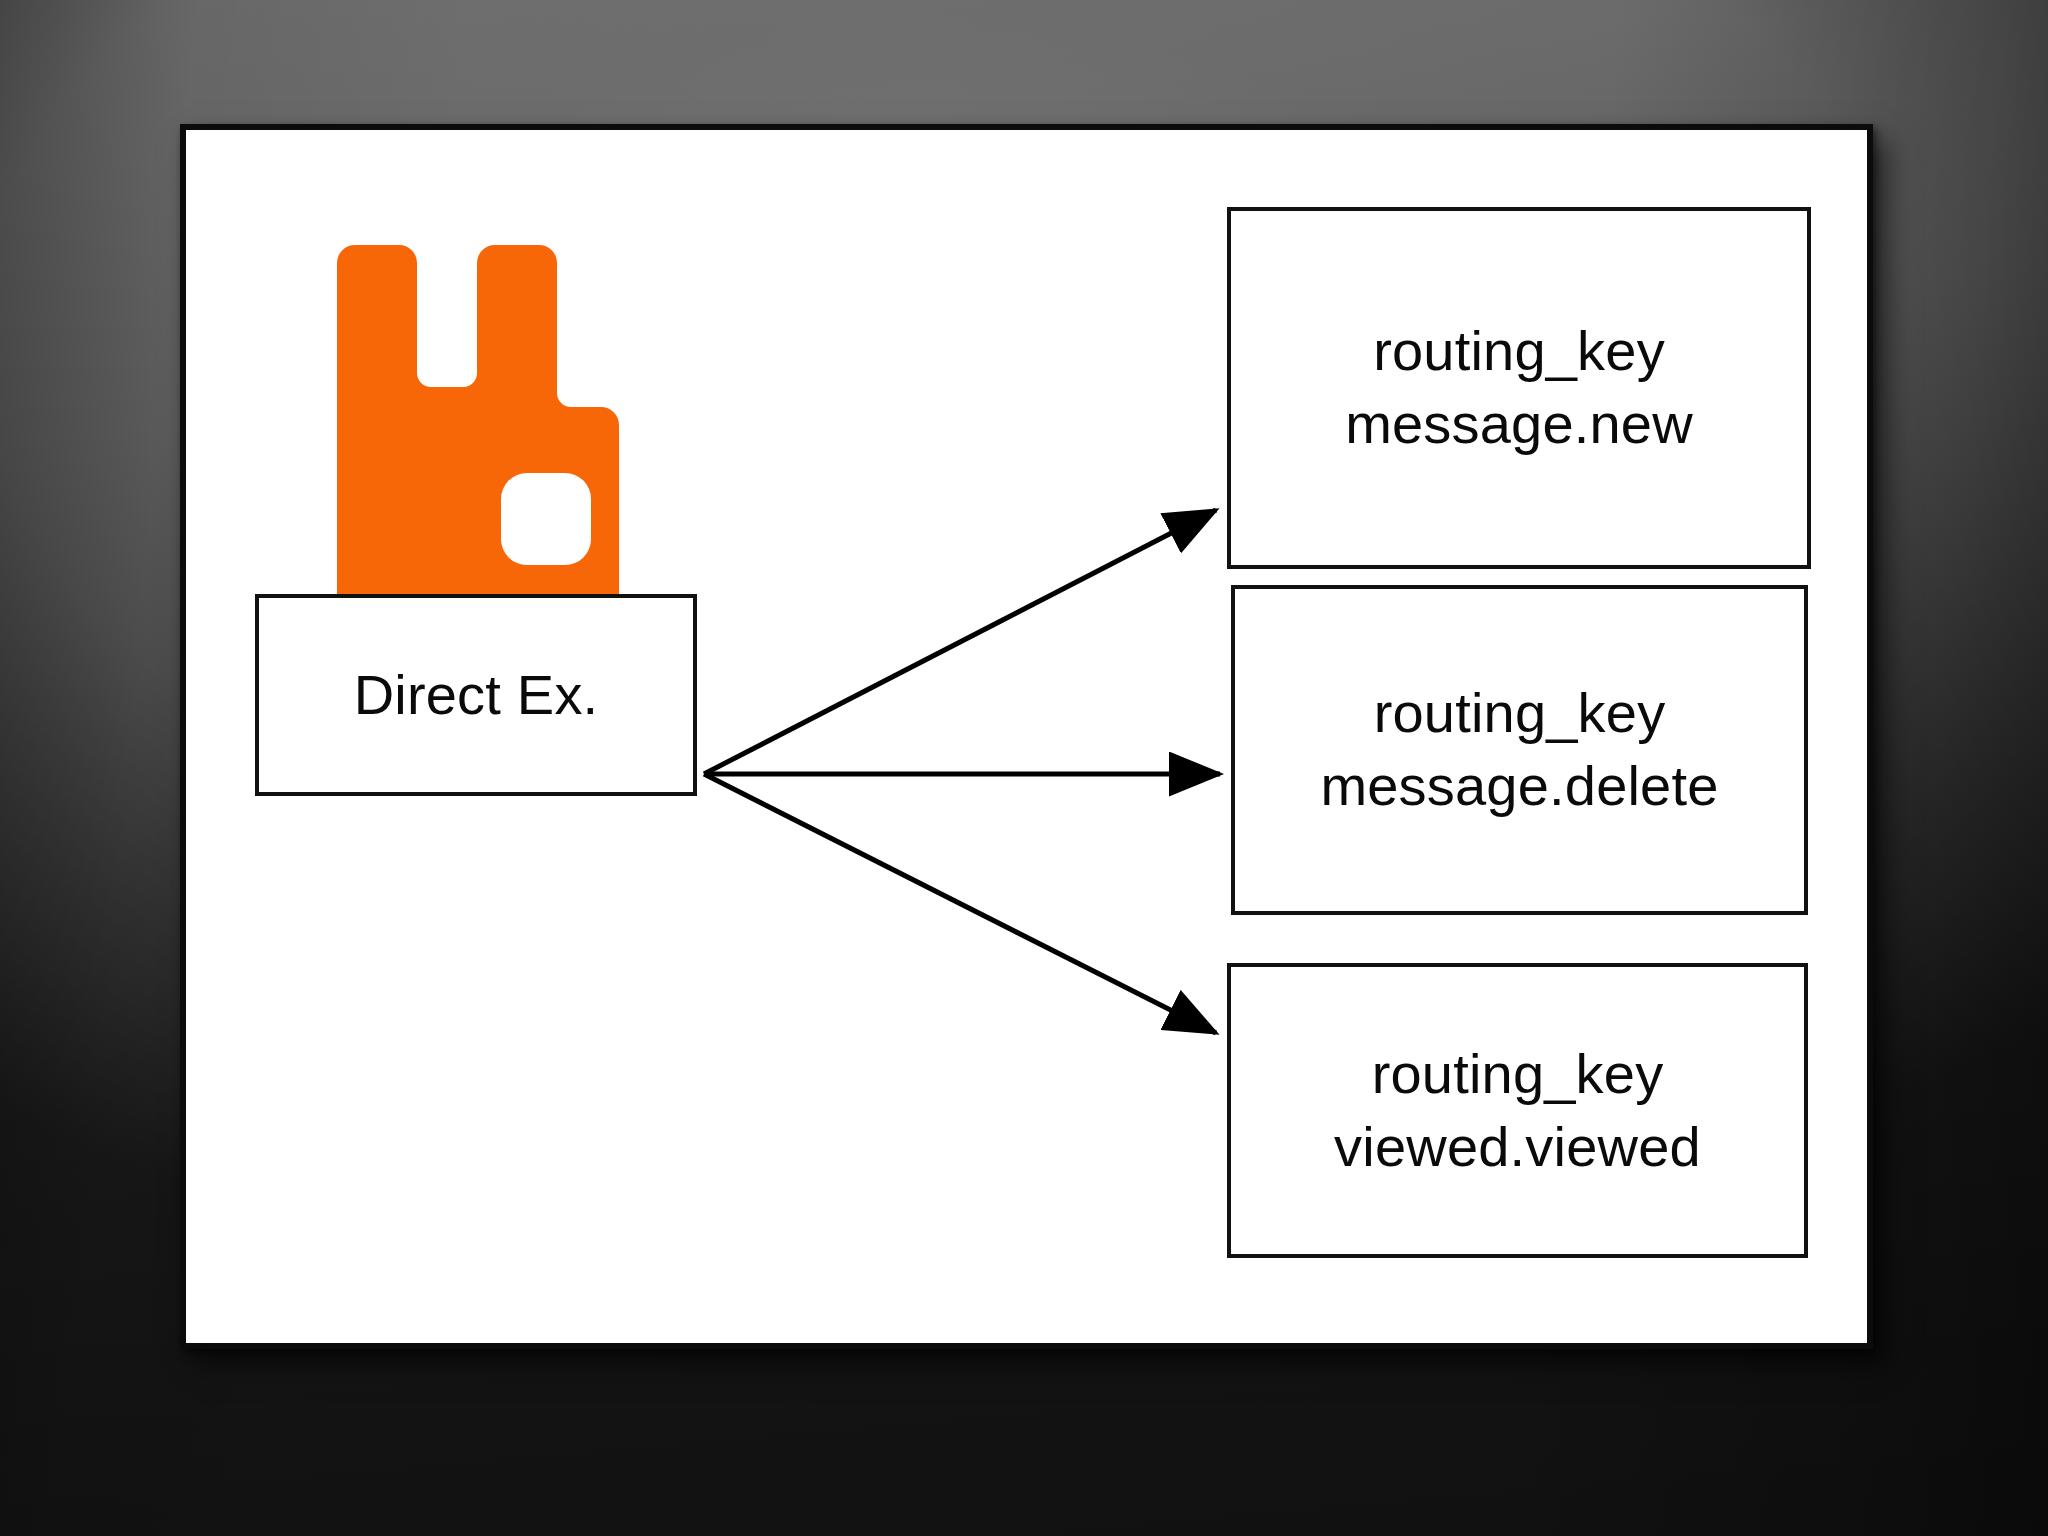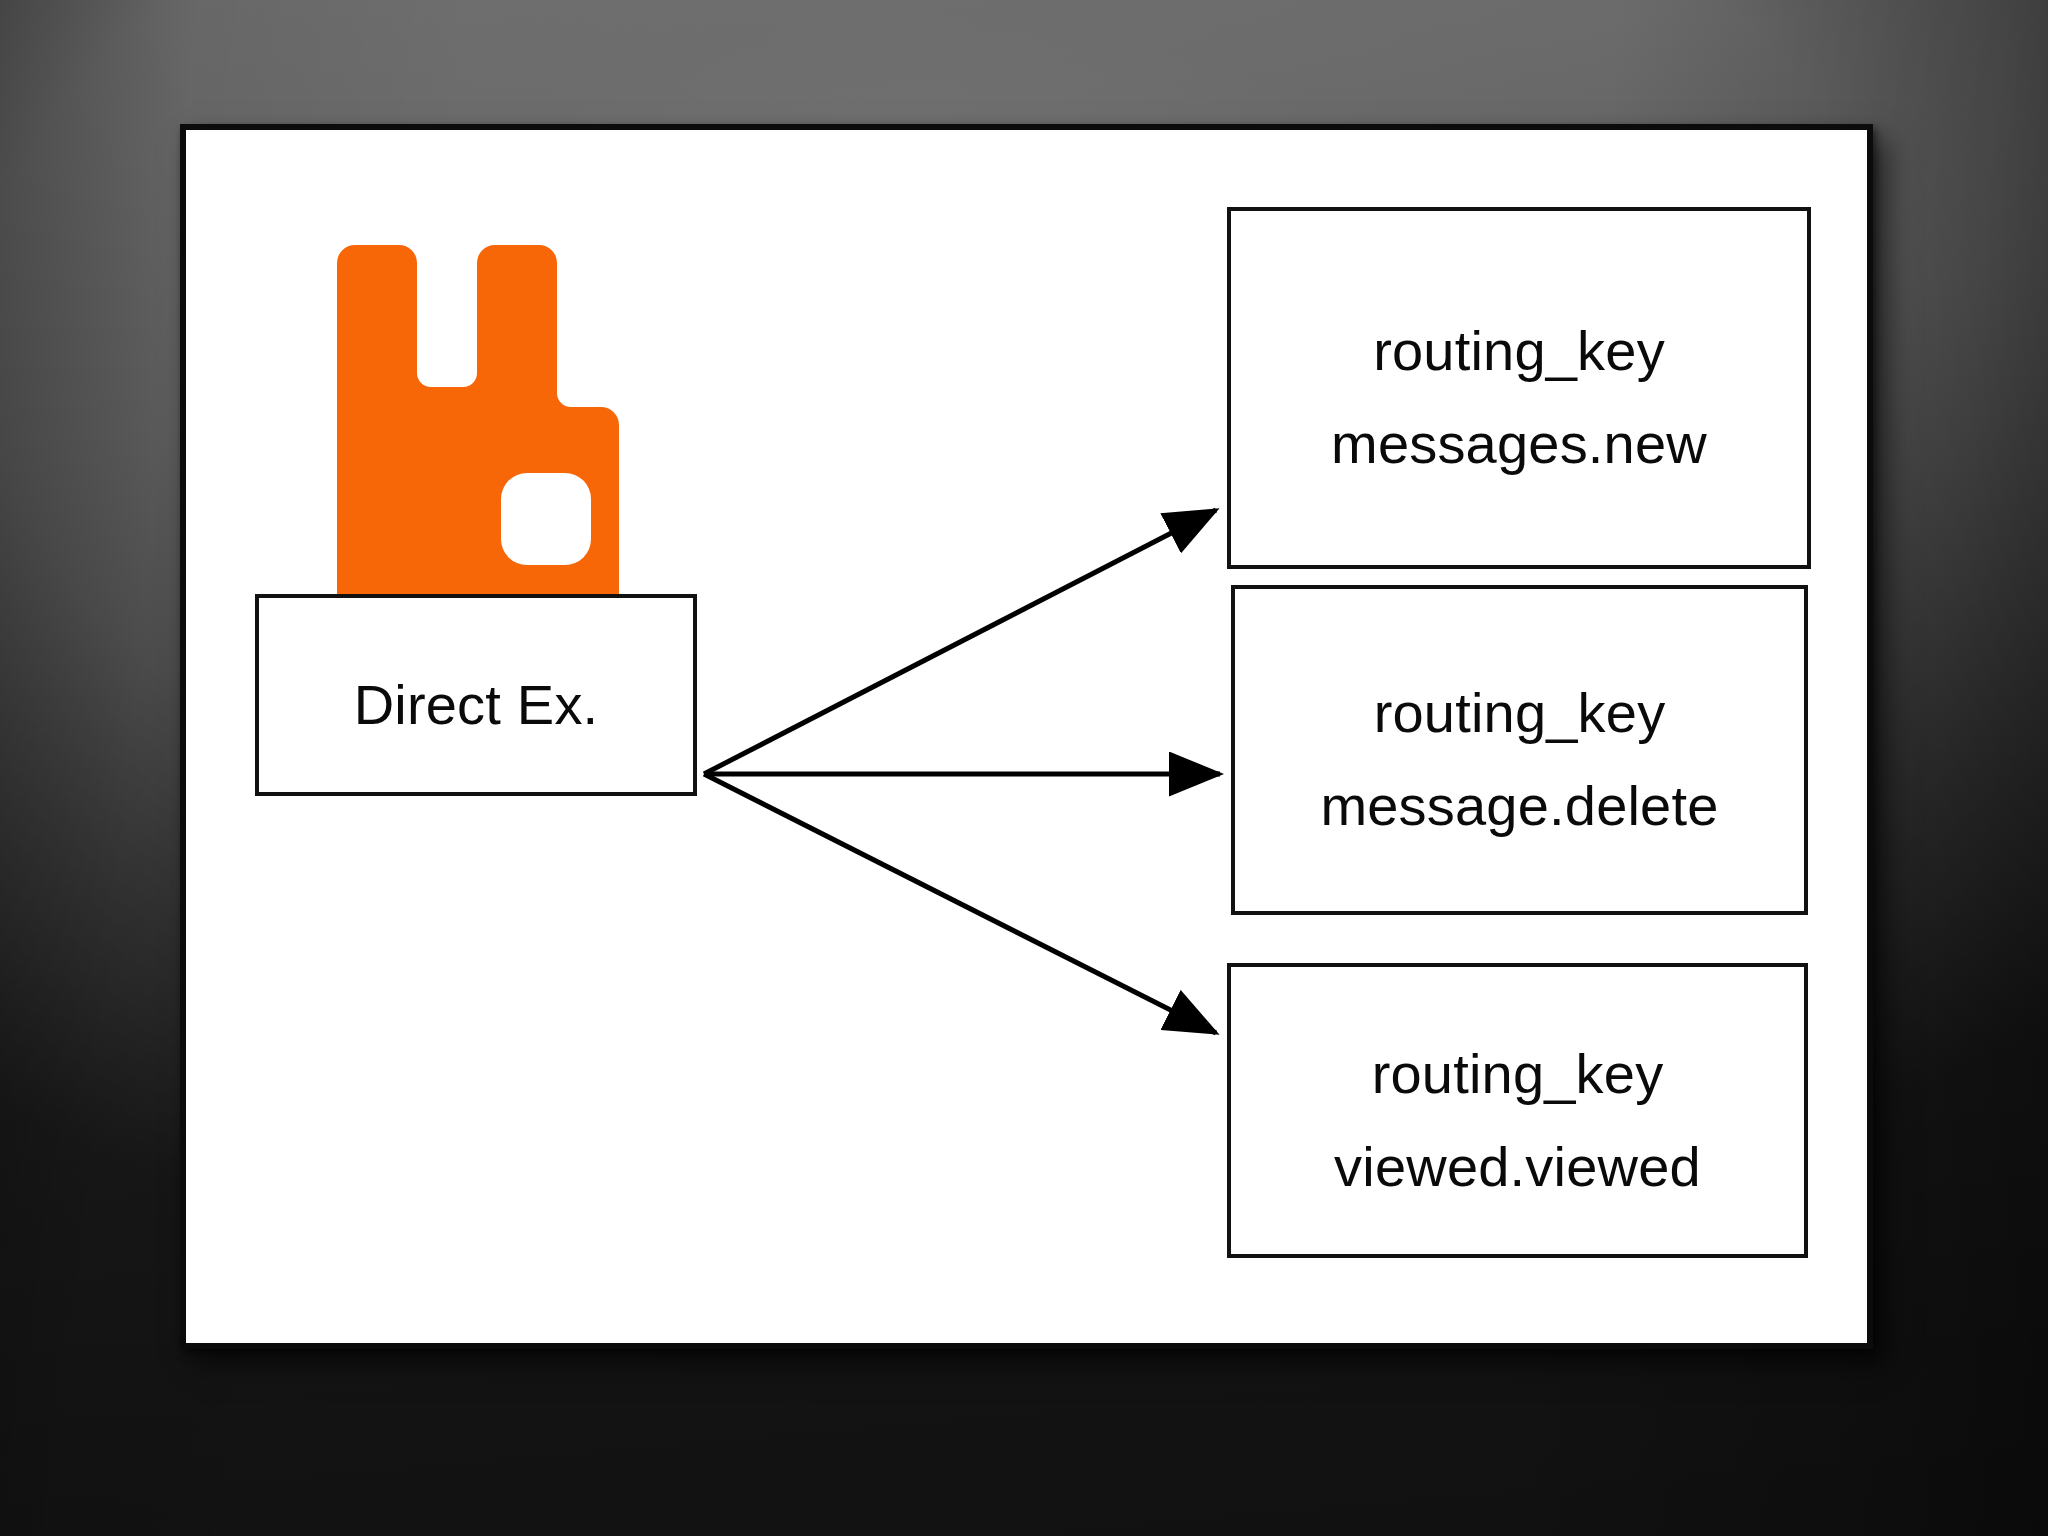--- a/index.html
+++ b/index.html
@@ -98,21 +98,20 @@
     align-items: center;
     justify-content: center;
     text-align: center;
     color: #0a0a0a;
     letter-spacing: 0.2px;
   }
   .node-line {
     display: block;
     line-height: 1.30;
     white-space: nowrap;
-    margin-top: 20px;
   }
 
   
   #box-exchange {
     left: 69px;
     top: 464px;
     width: 442px;
     height: 202px;
     font-size: 56px;
   }
@@ -205,21 +204,21 @@
           </g>
         </svg>
       </div>
 
       <div class="node-box" id="box-exchange">
         <span class="node-line">Direct Ex.</span>
       </div>
 
       <div class="node-box" id="box-key-new">
         <span class="node-line">routing_key</span>
-        <span class="node-line">messages.new</span>
+        <span class="node-line">message.new</span>
       </div>
 
       <div class="node-box" id="box-key-delete">
         <span class="node-line">routing_key</span>
         <span class="node-line">message.delete</span>
       </div>
 
       <div class="node-box" id="box-key-viewed">
         <span class="node-line">routing_key</span>
         <span class="node-line">viewed.viewed</span>

